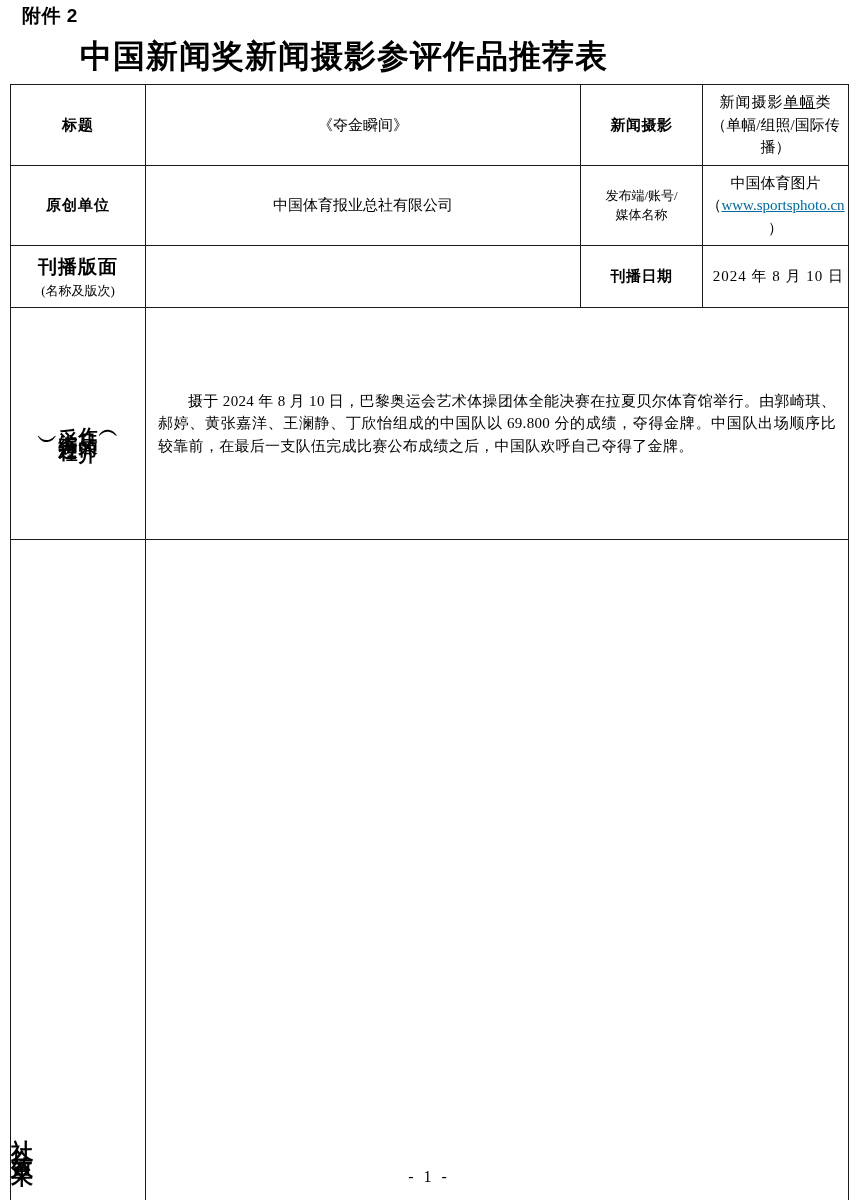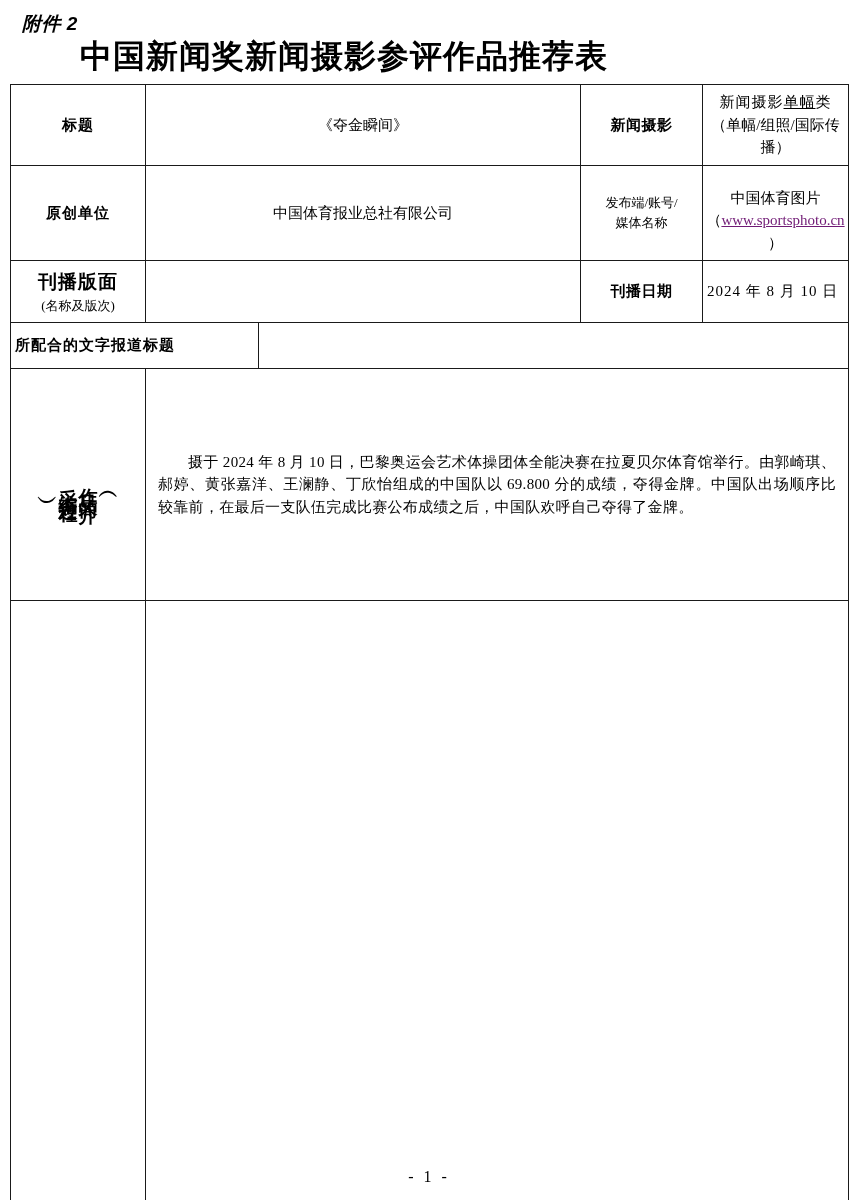--- a/index.html
+++ b/index.html
@@ -17,27 +17,26 @@
   }
   .page {
     width: 858px;
     height: 1200px;
     position: relative;
     box-sizing: border-box;
   }
   .attach-label {
     position: absolute;
     left: 22px;
-    top: 14px;
+    top: 6px;
     font-family: "Liberation Sans", "DejaVu Sans", sans-serif;
     font-size: 19px;
     font-weight: 700;
     letter-spacing: 0.5px;
     line-height: 1.1;
-    font-style: italic;
   }
   .doc-title {
     position: absolute;
     left: 0;
     top: 36px;
     width: 688px;
     text-align: center;
     font-family: "Liberation Serif", "DejaVu Serif", serif;
     font-size: 32px;
     font-weight: 700;
@@ -78,46 +77,46 @@
     text-align: center;
     font-weight: 700;
     font-size: 14px;
     letter-spacing: 0px;
   }
   .val {
     text-align: center;
     font-size: 15px;
   }
   .val-lg {
-    text-align: left;
+    text-align: right;
     font-size: 18px;
     letter-spacing: 1px;
   }
   .val-left {
     text-align: left;
     font-size: 15px;
     font-family: "Liberation Sans", "DejaVu Sans", sans-serif;
     line-height: 1.7;
     padding-left: 8px;
     padding-right: 4px;
   }
   .u { text-decoration: underline; }
   .link {
-    color: #701a75;
+    color: #0369a1;
     text-decoration: underline;
   }
   .sub {
     font-size: 13px;
     font-weight: 400;
     display: block;
     letter-spacing: 0px;
   }
   .cat-line1 { display: block; font-size: 15px; font-weight: 400; letter-spacing: 1px; }
   .cat-line2 { display: block; font-size: 15px; font-weight: 400; letter-spacing: 0px; }
-  .media-line1 { display: block; font-size: 15px; margin-top: 15px; }
+  .media-line1 { display: block; font-size: 15px; }
   .media-line2 { display: block; font-size: 15px; }
 
   
   .vstack {
     display: flex;
     flex-direction: row-reverse;
     justify-content: center;
     align-items: center;
     height: 100%;
     gap: 0px;
@@ -223,24 +222,20 @@
       <td class="lbl-sm">
         <span style="display:block;font-size:19px;font-weight:700;letter-spacing:1px;">刊播版面</span>
         <span class="sub">(名称及版次)</span>
       </td>
       <td class="val" colspan="5"></td>
       <td class="lbl-sm" colspan="2">刊播日期</td>
       <td class="val-lg" colspan="2">2024 年 8 月 10 日</td>
     </tr>
 
 
-    <tr style="height:46px">
-      <td class="hdr-wide" colspan="3">所配合的文字报道标题</td>
-      <td class="val" colspan="7"></td>
-    </tr>
 
     <tr style="height:232px">
       <td style="width:72px;padding:0;">
         <div class="vstack">
           <span class="vcol" style="letter-spacing:2px;font-size:20px;">（</span>
           <span class="vcol">作品简介</span>
           <span class="vcol">采编过程</span>
           <span class="vcol" style="letter-spacing:2px;font-size:20px;">）</span>
         </div>
       </td>

